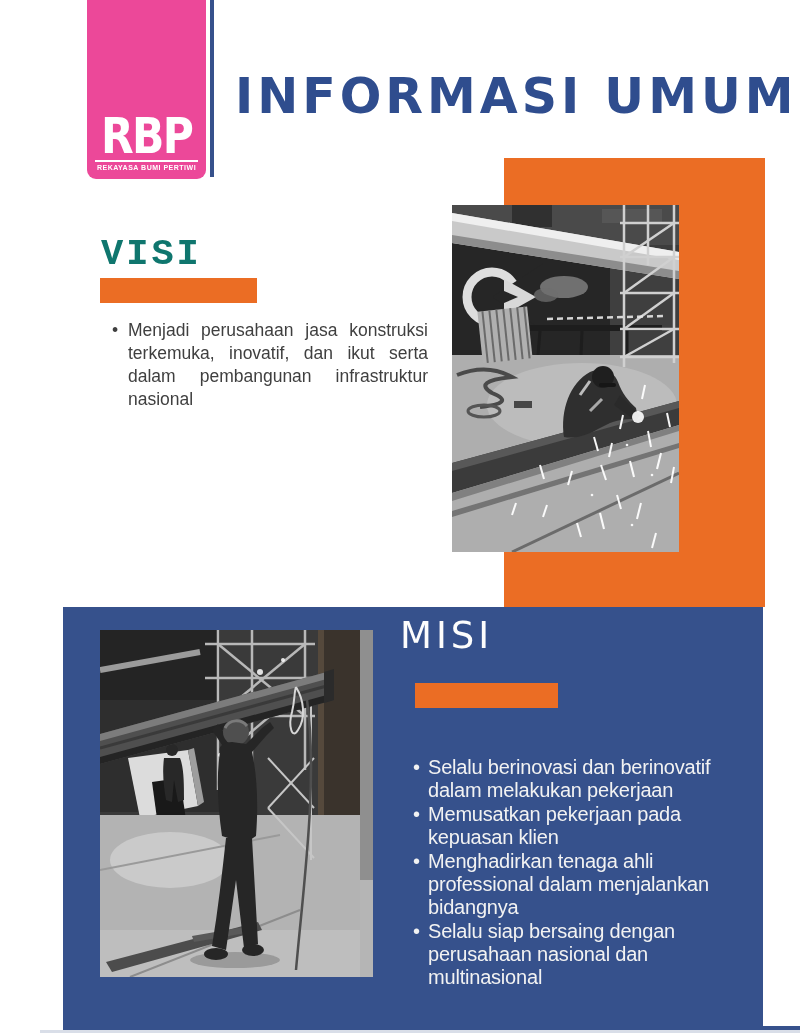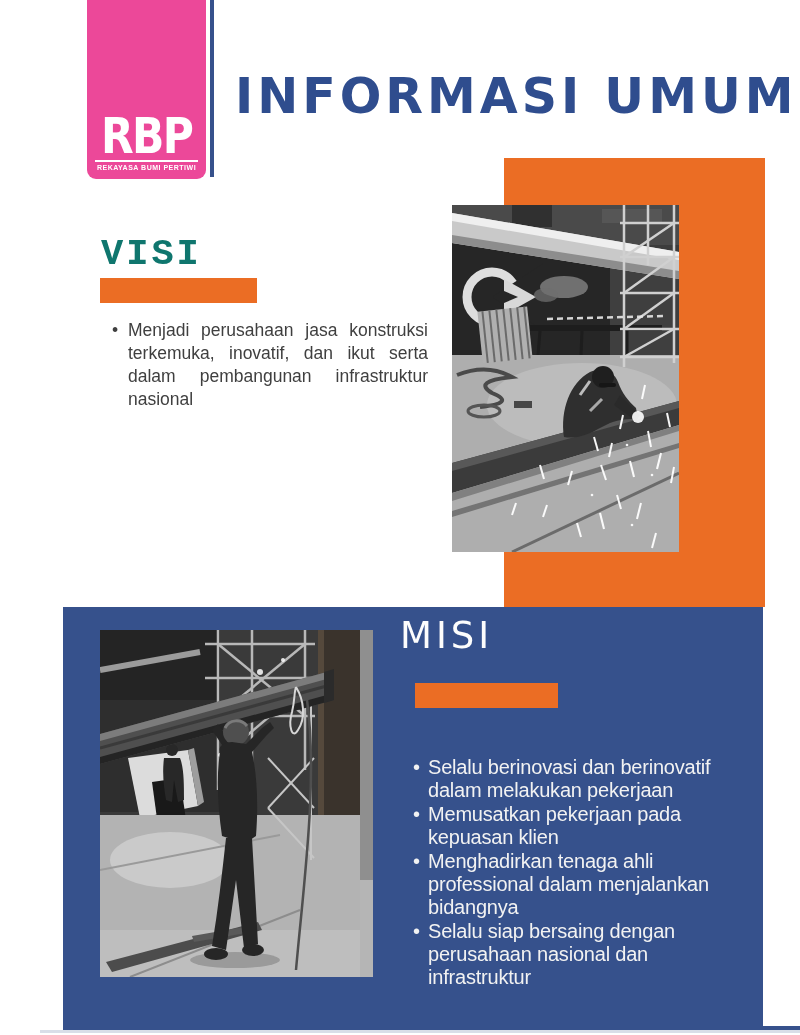--- a/index.html
+++ b/index.html
@@ -197,21 +197,21 @@
       <span class="mline">kepuasan klien</span>
     </div>
     <div class="misi-item">
       <span class="mline">Menghadirkan tenaga ahli</span>
       <span class="mline">professional dalam menjalankan</span>
       <span class="mline">bidangnya</span>
     </div>
     <div class="misi-item">
       <span class="mline">Selalu siap bersaing dengan</span>
       <span class="mline">perusahaan nasional dan</span>
-      <span class="mline">infrastruktur</span>
+      <span class="mline">multinasional</span>
     </div>
   </div>
 
   <div class="abs photo2">
     <svg viewBox="0 0 273 347" preserveAspectRatio="none">
       <rect width="273" height="200" fill="#3a3a3a"></rect>
       <rect width="120" height="70" fill="#242424"></rect>
       <path d="M0,40 L100,22" stroke="#9b9b9b" stroke-width="6"></path>
       <rect y="70" width="120" height="112" fill="#2e2e2e"></rect>
       <g stroke="#b8b8b8" stroke-width="2.5" fill="none">

